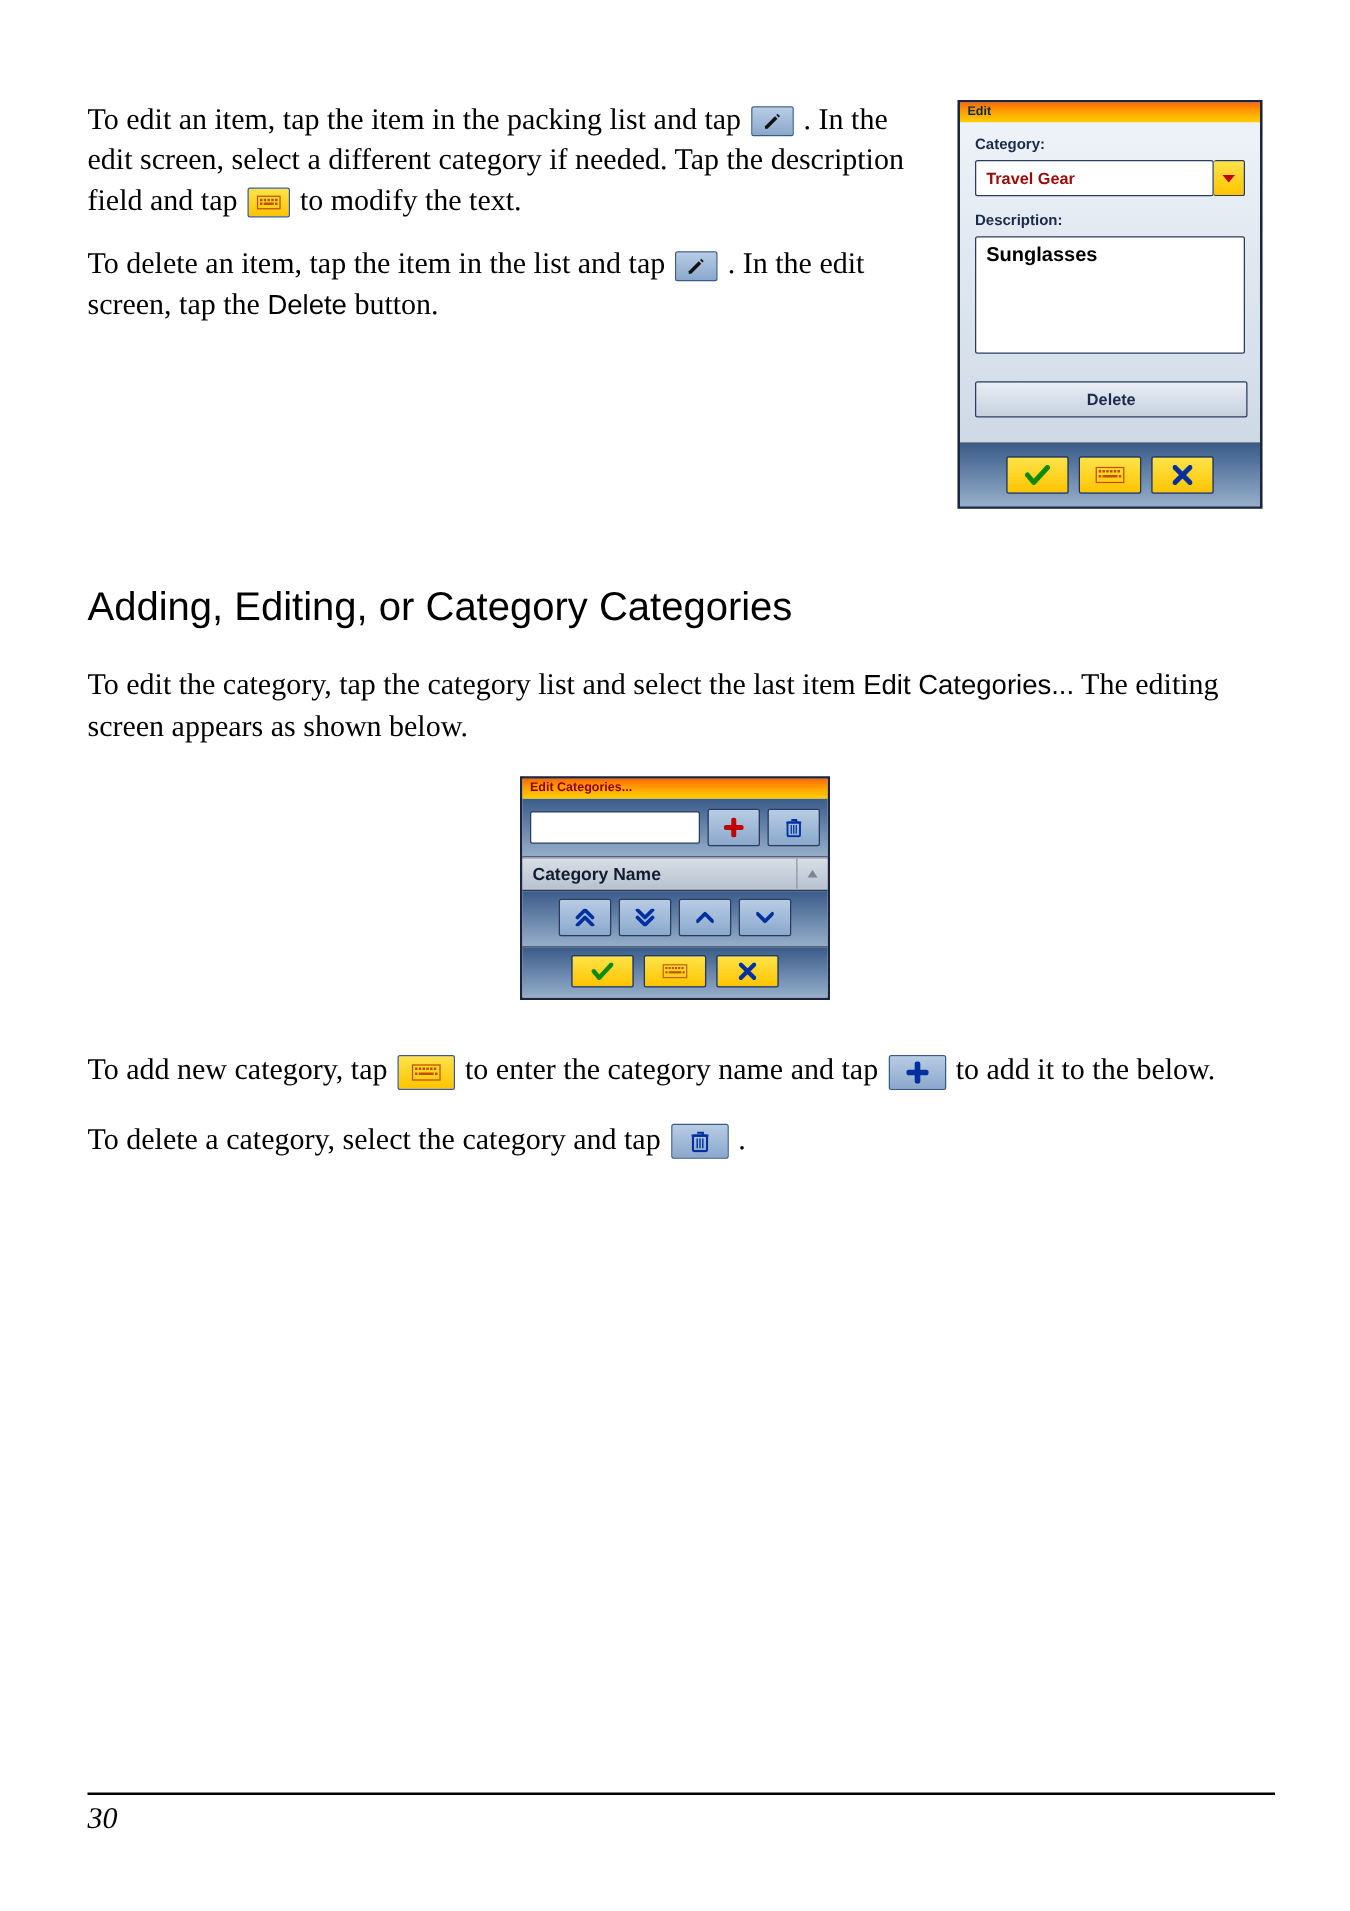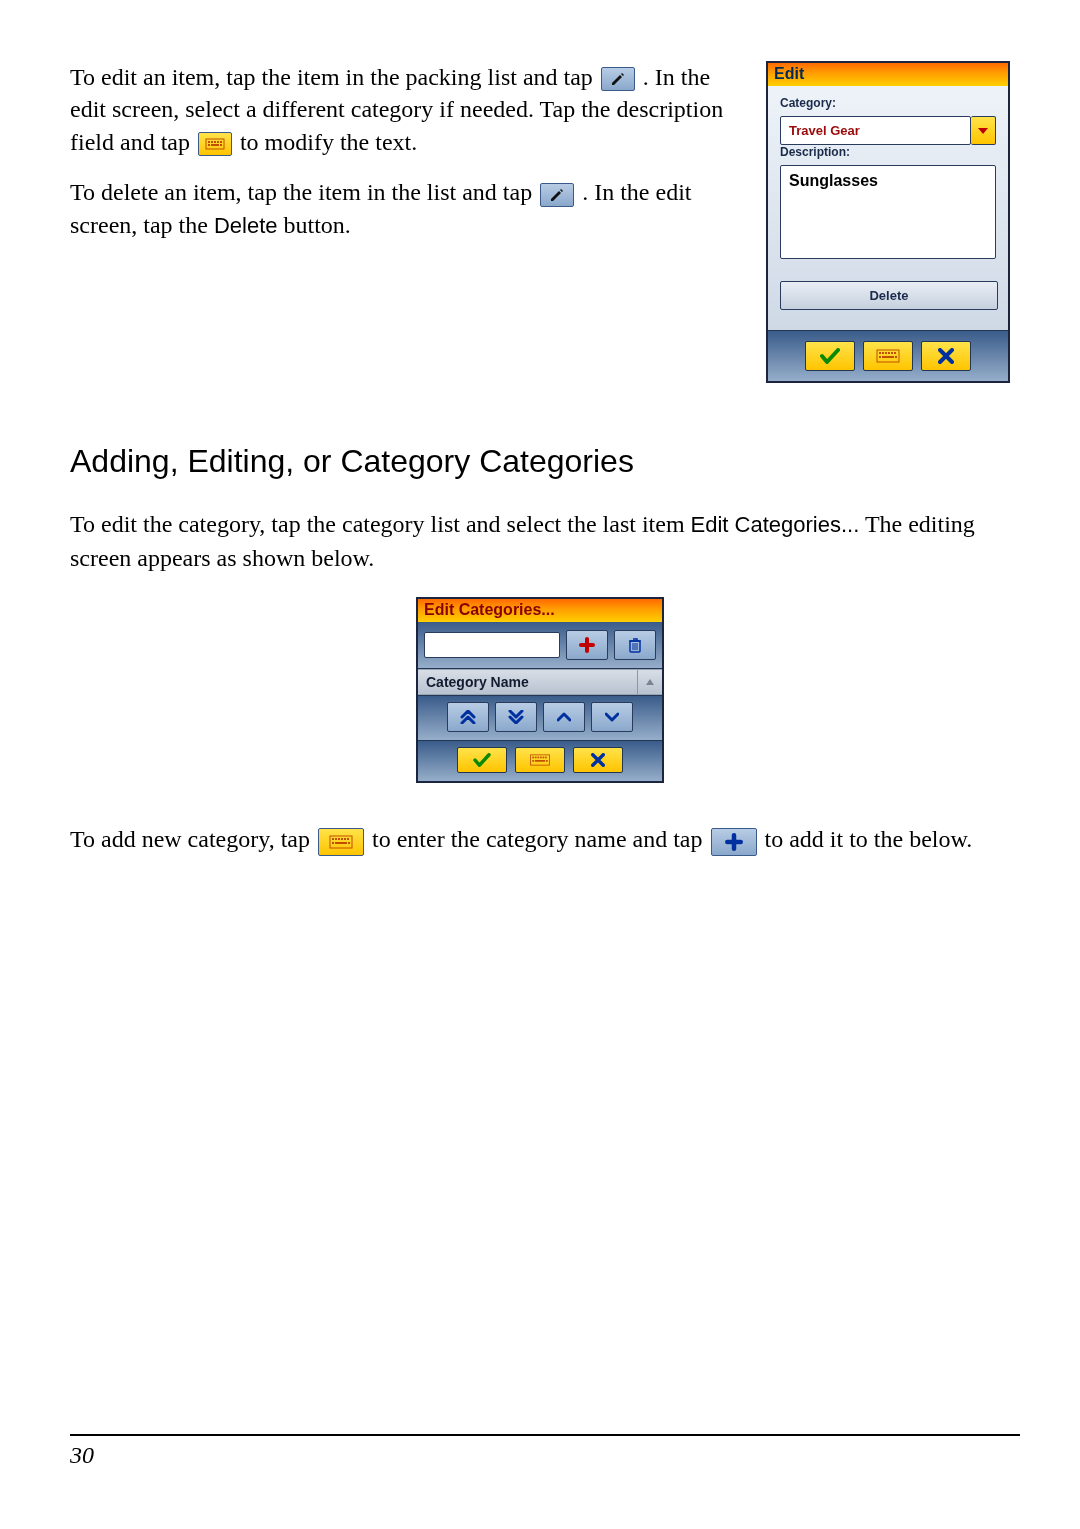--- a/index.html
+++ b/index.html
@@ -6,21 +6,21 @@
     margin: 0;
     padding: 0;
     background: #fff;
     font-family: "Times New Roman", Times, serif;
     color: #000;
     width: 1080px;
     height: 1529px;
     position: relative;
   }
   .page {
-    padding: 61px 70px 40px 70px;
+    padding: 80px 70px 40px 70px;
     box-sizing: border-box;
     height: 100%;
     position: relative;
   }
   .top-section {
     display: flex;
     gap: 30px;
     margin-bottom: 60px;
   }
   .text-col {
@@ -61,28 +61,28 @@
     font-family: Arial, Helvetica, sans-serif;
     font-size: 13px;
     box-sizing: border-box;
     flex-shrink: 0;
   }
   .win-title {
     background: linear-gradient(#ff6a00, #ff9a00 40%, #ffd000);
     color: #002a55;
     font-weight: bold;
     padding: 2px 6px 3px 6px;
-    font-size: 16px;
+    font-size: 10px;
   }
   .edit-body { padding: 10px 12px 10px 12px; background: linear-gradient(#eef3f9, #cfd9e6); }
   .edit-label { color: #1a2a4a; font-weight: bold; font-size: 12px; margin-bottom: 6px; }
   .dropdown-row {
     display: flex;
     align-items: stretch;
-    margin-bottom: 0;
+    margin-bottom: 12px;
   }
   .dropdown-value {
     flex: 1;
     background: #fff;
     border: 1px solid #2a3c5e;
     border-radius: 2px;
     padding: 6px 8px;
     color: #9a0a0a;
     font-weight: bold;
     font-size: 13px;
@@ -402,18 +402,29 @@
     </span>
     <span> to enter the category name and tap </span>
     <span class="inline-icon" style="width:44px;height:26px;">
       <svg width="18" height="18" viewBox="0 0 16 16">
           <path d="M8 2 V14 M2 8 H14" stroke="#0030a0" stroke-width="4" stroke-linecap="round"></path>
         </svg>
     </span>
     <span> to add it to the below.</span>
   </p>
 
+  <p class="body-text">
+    <span>To delete a category, select the category and tap </span>
+    <span class="inline-icon" style="width:44px;height:26px;">
+      <svg width="16" height="18" viewBox="0 0 14 16">
+          <rect x="2" y="4" width="10" height="11" rx="1" fill="none" stroke="#0030a0" stroke-width="1.5"></rect>
+          <path d="M1 4 H13 M5 2 H9 V4" fill="none" stroke="#0030a0" stroke-width="1.5"></path>
+          <path d="M5 6 V13 M7 6 V13 M9 6 V13" stroke="#0030a0" stroke-width="1"></path>
+        </svg>
+    </span>
+    <span>.</span>
+  </p>
 
   <div class="page-footer">
     <span>30</span>
   </div>
 
 </div>
 
 </body></html>

